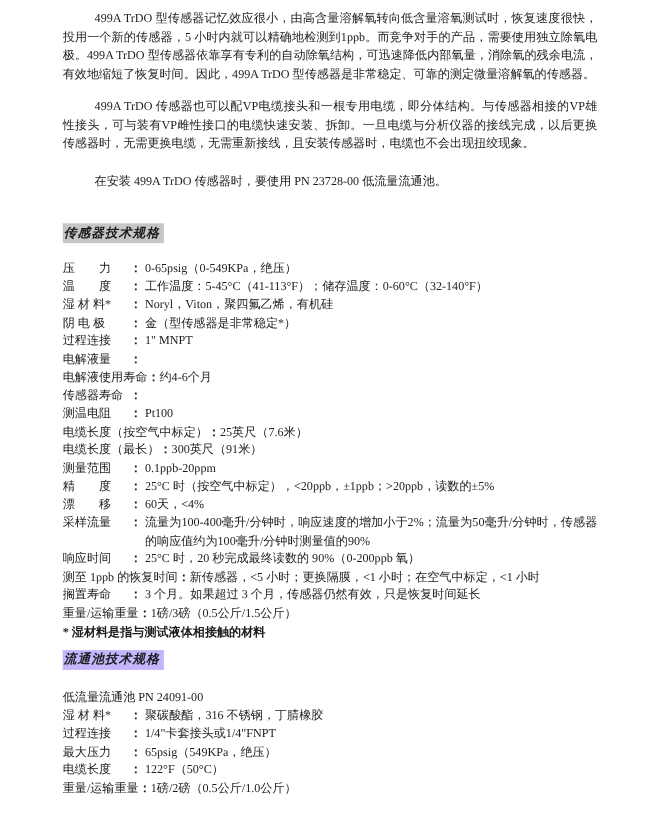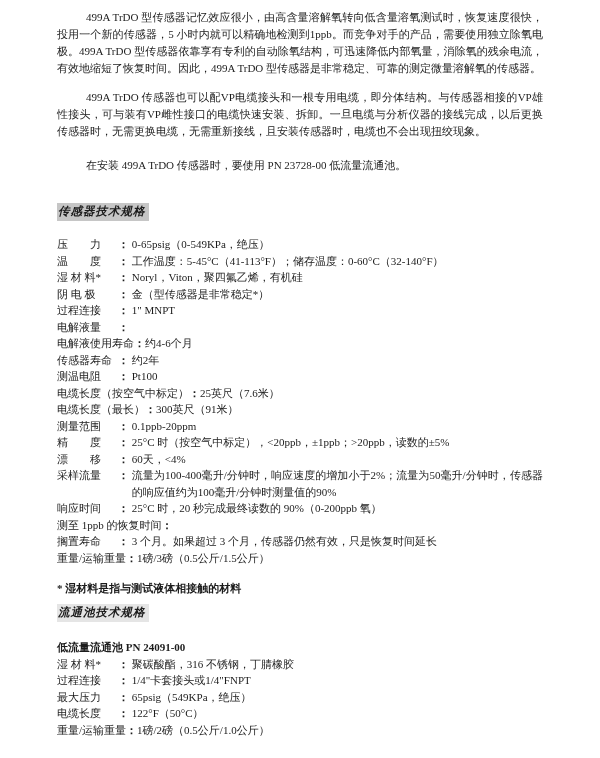--- a/index.html
+++ b/index.html
@@ -34,23 +34,23 @@
     letter-spacing: 1px;
     padding: 1px 3px 2px 1px;
   }
 
   .spec-list { }
   .spec-row { display: flex; line-height: 16.5px; text-align: justify; }
   .spec-label { font-weight: normal; white-space: pre; min-width: 61px; flex: none; }
   .spec-sep { font-weight: bold; flex: none; white-space: pre; }
   .spec-value { flex: 1; }
 
-  .footnote { font-weight: bold; margin: 14px 0 7px 0; line-height: 17px; }
-
-  .model-line { font-weight: bold; margin: 17px 0 0 0; line-height: 16.5px; }
+  .footnote { font-weight: bold; margin: 1px 0 7px 0; line-height: 17px; }
+
+  .model-line { font-weight: normal; margin: 17px 0 0 0; line-height: 16.5px; }
 </style>
 </head>
 <body style="color: rgb(28, 28, 28);">
 
 <div class="page">
 
   <p class="para p1">499A TrDO 型传感器记忆效应很小，由高含量溶解氧转向低含量溶氧测试时，恢复速度很快，投用一个新的传感器，5 小时内就可以精确地检测到1ppb。而竞争对手的产品，需要使用独立除氧电极。499A TrDO 型传感器依靠享有专利的自动除氧结构，可迅速降低内部氧量，消除氧的残余电流，有效地缩短了恢复时间。因此，499A TrDO 型传感器是非常稳定、可靠的测定微量溶解氧的传感器。</p>
   <p class="para p2">499A TrDO 传感器也可以配VP电缆接头和一根专用电缆，即分体结构。与传感器相接的VP雄性接头，可与装有VP雌性接口的电缆快速安装、拆卸。一旦电缆与分析仪器的接线完成，以后更换传感器时，无需更换电缆，无需重新接线，且安装传感器时，电缆也不会出现扭绞现象。</p>
   <p class="para p3">在安装 499A TrDO 传感器时，要使用 PN 23728-00 低流量流通池。</p>
 
@@ -97,21 +97,20 @@
 
       <div class="spec-row">
         <span class="spec-label">电解液使用寿命</span>
         <span class="spec-sep">：</span>
         <span class="spec-value">约4-6个月</span>
       </div>
 
       <div class="spec-row">
         <span class="spec-label">传感器寿命</span>
         <span class="spec-sep">： </span>
-        <span class="spec-value">约2年</span>
       </div>
 
       <div class="spec-row">
         <span class="spec-label">测温电阻</span>
         <span class="spec-sep">： </span>
         <span class="spec-value">Pt100</span>
       </div>
 
       <div class="spec-row">
         <span class="spec-label">电缆长度（按空气中标定）</span>
@@ -151,39 +150,40 @@
 
       <div class="spec-row">
         <span class="spec-label">响应时间</span>
         <span class="spec-sep">： </span>
         <span class="spec-value">25°C 时，20 秒完成最终读数的 90%（0-200ppb 氧）</span>
       </div>
 
       <div class="spec-row">
         <span class="spec-label">测至 1ppb 的恢复时间</span>
         <span class="spec-sep">：</span>
+        <span class="spec-value">新传感器，&lt;5 小时；更换隔膜，&lt;1 小时；在空气中标定，&lt;1 小时</span>
       </div>
 
       <div class="spec-row">
         <span class="spec-label">搁置寿命</span>
         <span class="spec-sep">： </span>
         <span class="spec-value">3 个月。如果超过 3 个月，传感器仍然有效，只是恢复时间延长</span>
       </div>
 
       <div class="spec-row">
         <span class="spec-label">重量/运输重量</span>
         <span class="spec-sep">：</span>
         <span class="spec-value">1磅/3磅（0.5公斤/1.5公斤）</span>
       </div>
     </div>
 
   <p class="footnote">* 湿材料是指与测试液体相接触的材料</p>
 
   <div class="heading-wrap hw2">
-    <span class="sec-heading" style="background-color: #e5e5e5;">流通池技术规格</span>
+    <span class="sec-heading" style="background-color: #c4b5fd;">流通池技术规格</span>
   </div>
 
   <p class="model-line">低流量流通池 PN 24091-00</p>
 
   <div class="spec-list">
 
       <div class="spec-row">
         <span class="spec-label">湿 材 料*</span>
         <span class="spec-sep">： </span>
         <span class="spec-value">聚碳酸酯，316 不锈钢，丁腈橡胶</span>

